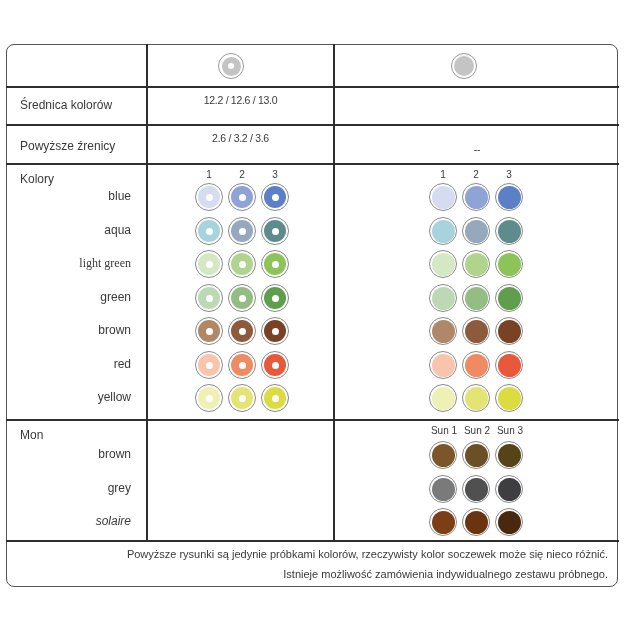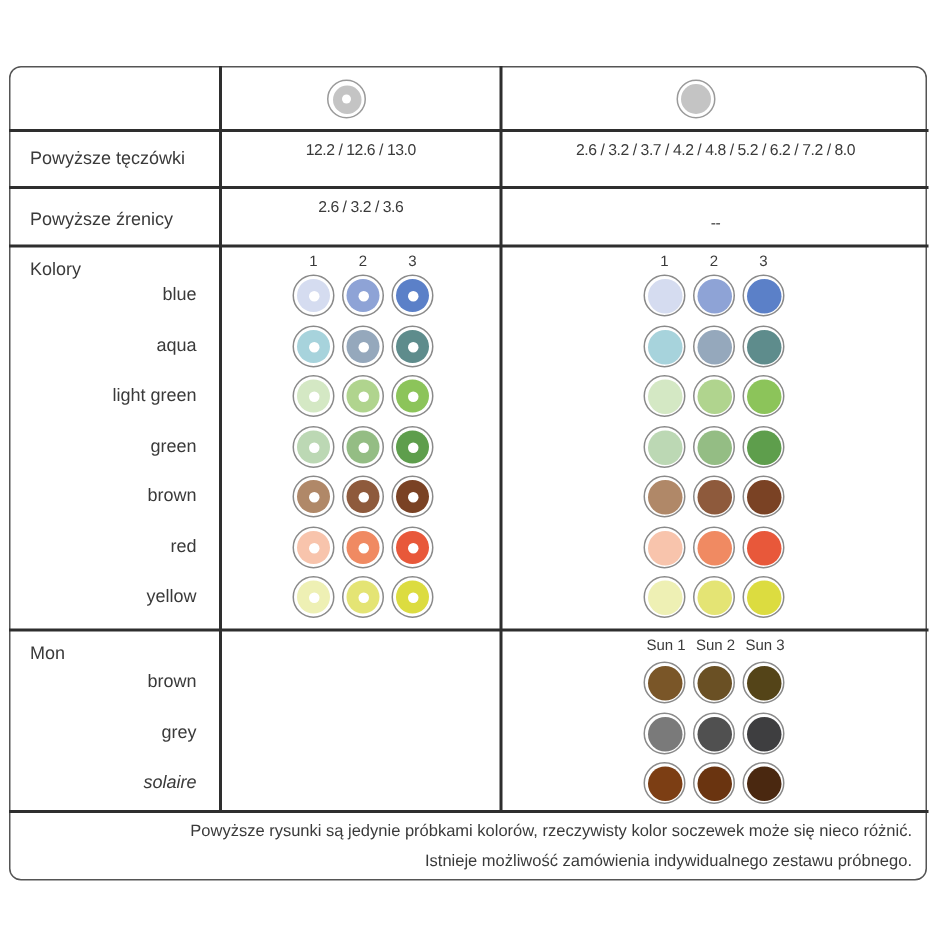--- a/index.html
+++ b/index.html
@@ -33,26 +33,25 @@
 
 <div class="hdr-icon" style="left:218px; top:53px">
   <div style="width:19px;height:19px;border-radius:50%;background:#c4c4c4;display:flex;align-items:center;justify-content:center;">
     <div style="width:6px;height:6px;border-radius:50%;background:#fff;"></div>
   </div>
 </div>
 <div class="hdr-icon" style="left:451px; top:53px">
   <div style="width:20px;height:20px;border-radius:50%;background:#c4c4c4;"></div>
 </div>
 
-<div class="label" style="left:20px; top:98px">Powyższe tęczówki</div>
+<div class="label" style="left:20px; top:98px">Średnica kolorów</div>
 <div class="center-txt" style="left:148px; width:185px; top:94px">
   <div>12.2 / 12.6 / 13.0</div>
 </div>
 <div class="center-txt" style="left:335px; width:284px; top:94px">
-  <div>2.6 / 3.2 / 3.7 / 4.2 / 4.8 / 5.2 / 6.2 / 7.2 / 8.0</div>
 </div>
 
 <div class="label" style="left:20px; top:139px">Powyższe źrenicy</div>
 <div class="center-txt" style="left:148px; width:185px; top:132px">
   <div>2.6 / 3.2 / 3.6</div>
 </div>
 <div class="center-txt" style="left:335px; width:284px; top:143px">--</div>
 
 <div class="label" style="left:20px; top:172px">Kolory</div>
 
@@ -107,21 +106,21 @@
       <div class="iris" style="width:23px;height:23px;background:#95a8bc"></div>
     </div>
     <div class="lens" style="left: 261px; top: 217px;">
       <div class="iris" style="background:#5e8c8c">
         <div class="pupil"></div>
       </div>
     </div>
     <div class="lens" style="left: 495px; top: 217px;">
       <div class="iris" style="width:23px;height:23px;background:#5e8c8c"></div>
     </div>
-    <div class="rlabel" style="top: 256px;">light green</div>
+    <div class="rlabel" style="top: 256px; font-family: Liberation Serif, serif;">light green</div>
     <div class="lens" style="left: 195px; top: 250px;">
       <div class="iris" style="background:#d4e8c4">
         <div class="pupil"></div>
       </div>
     </div>
     <div class="lens" style="left: 429px; top: 250px;">
       <div class="iris" style="width:23px;height:23px;background:#d4e8c4"></div>
     </div>
     <div class="lens" style="left: 228px; top: 250px;">
       <div class="iris" style="background:#b0d48e">

